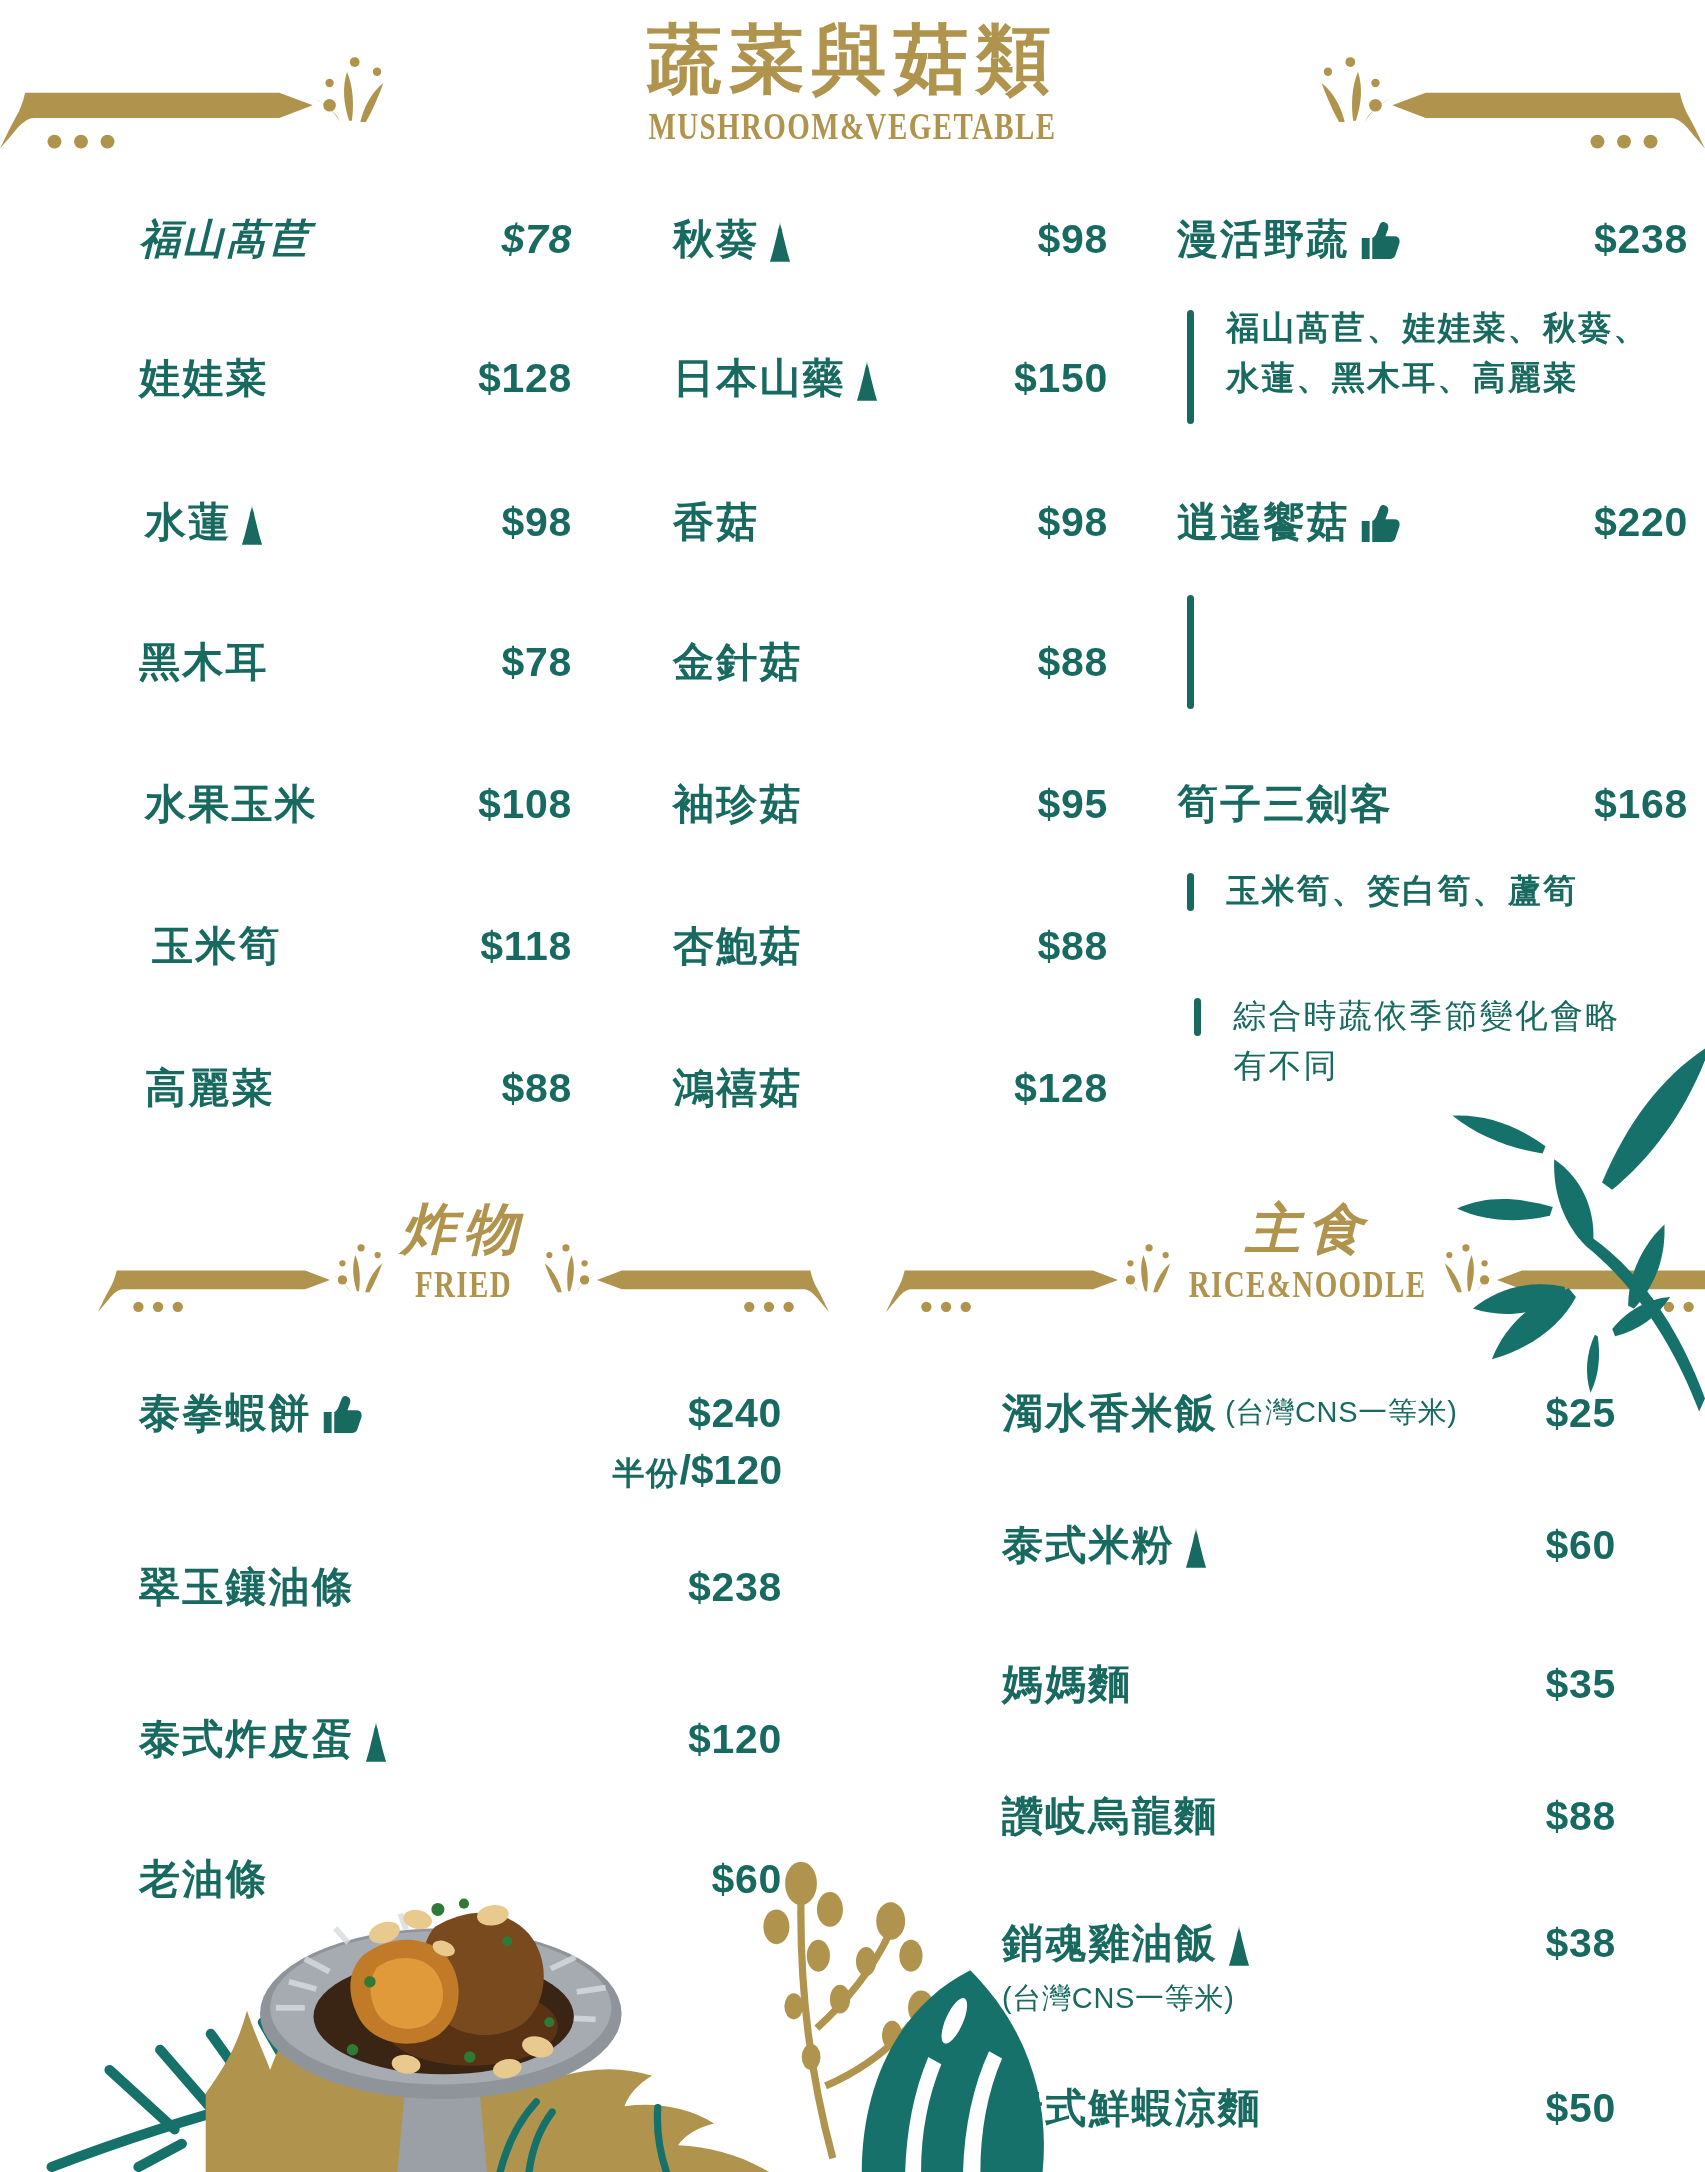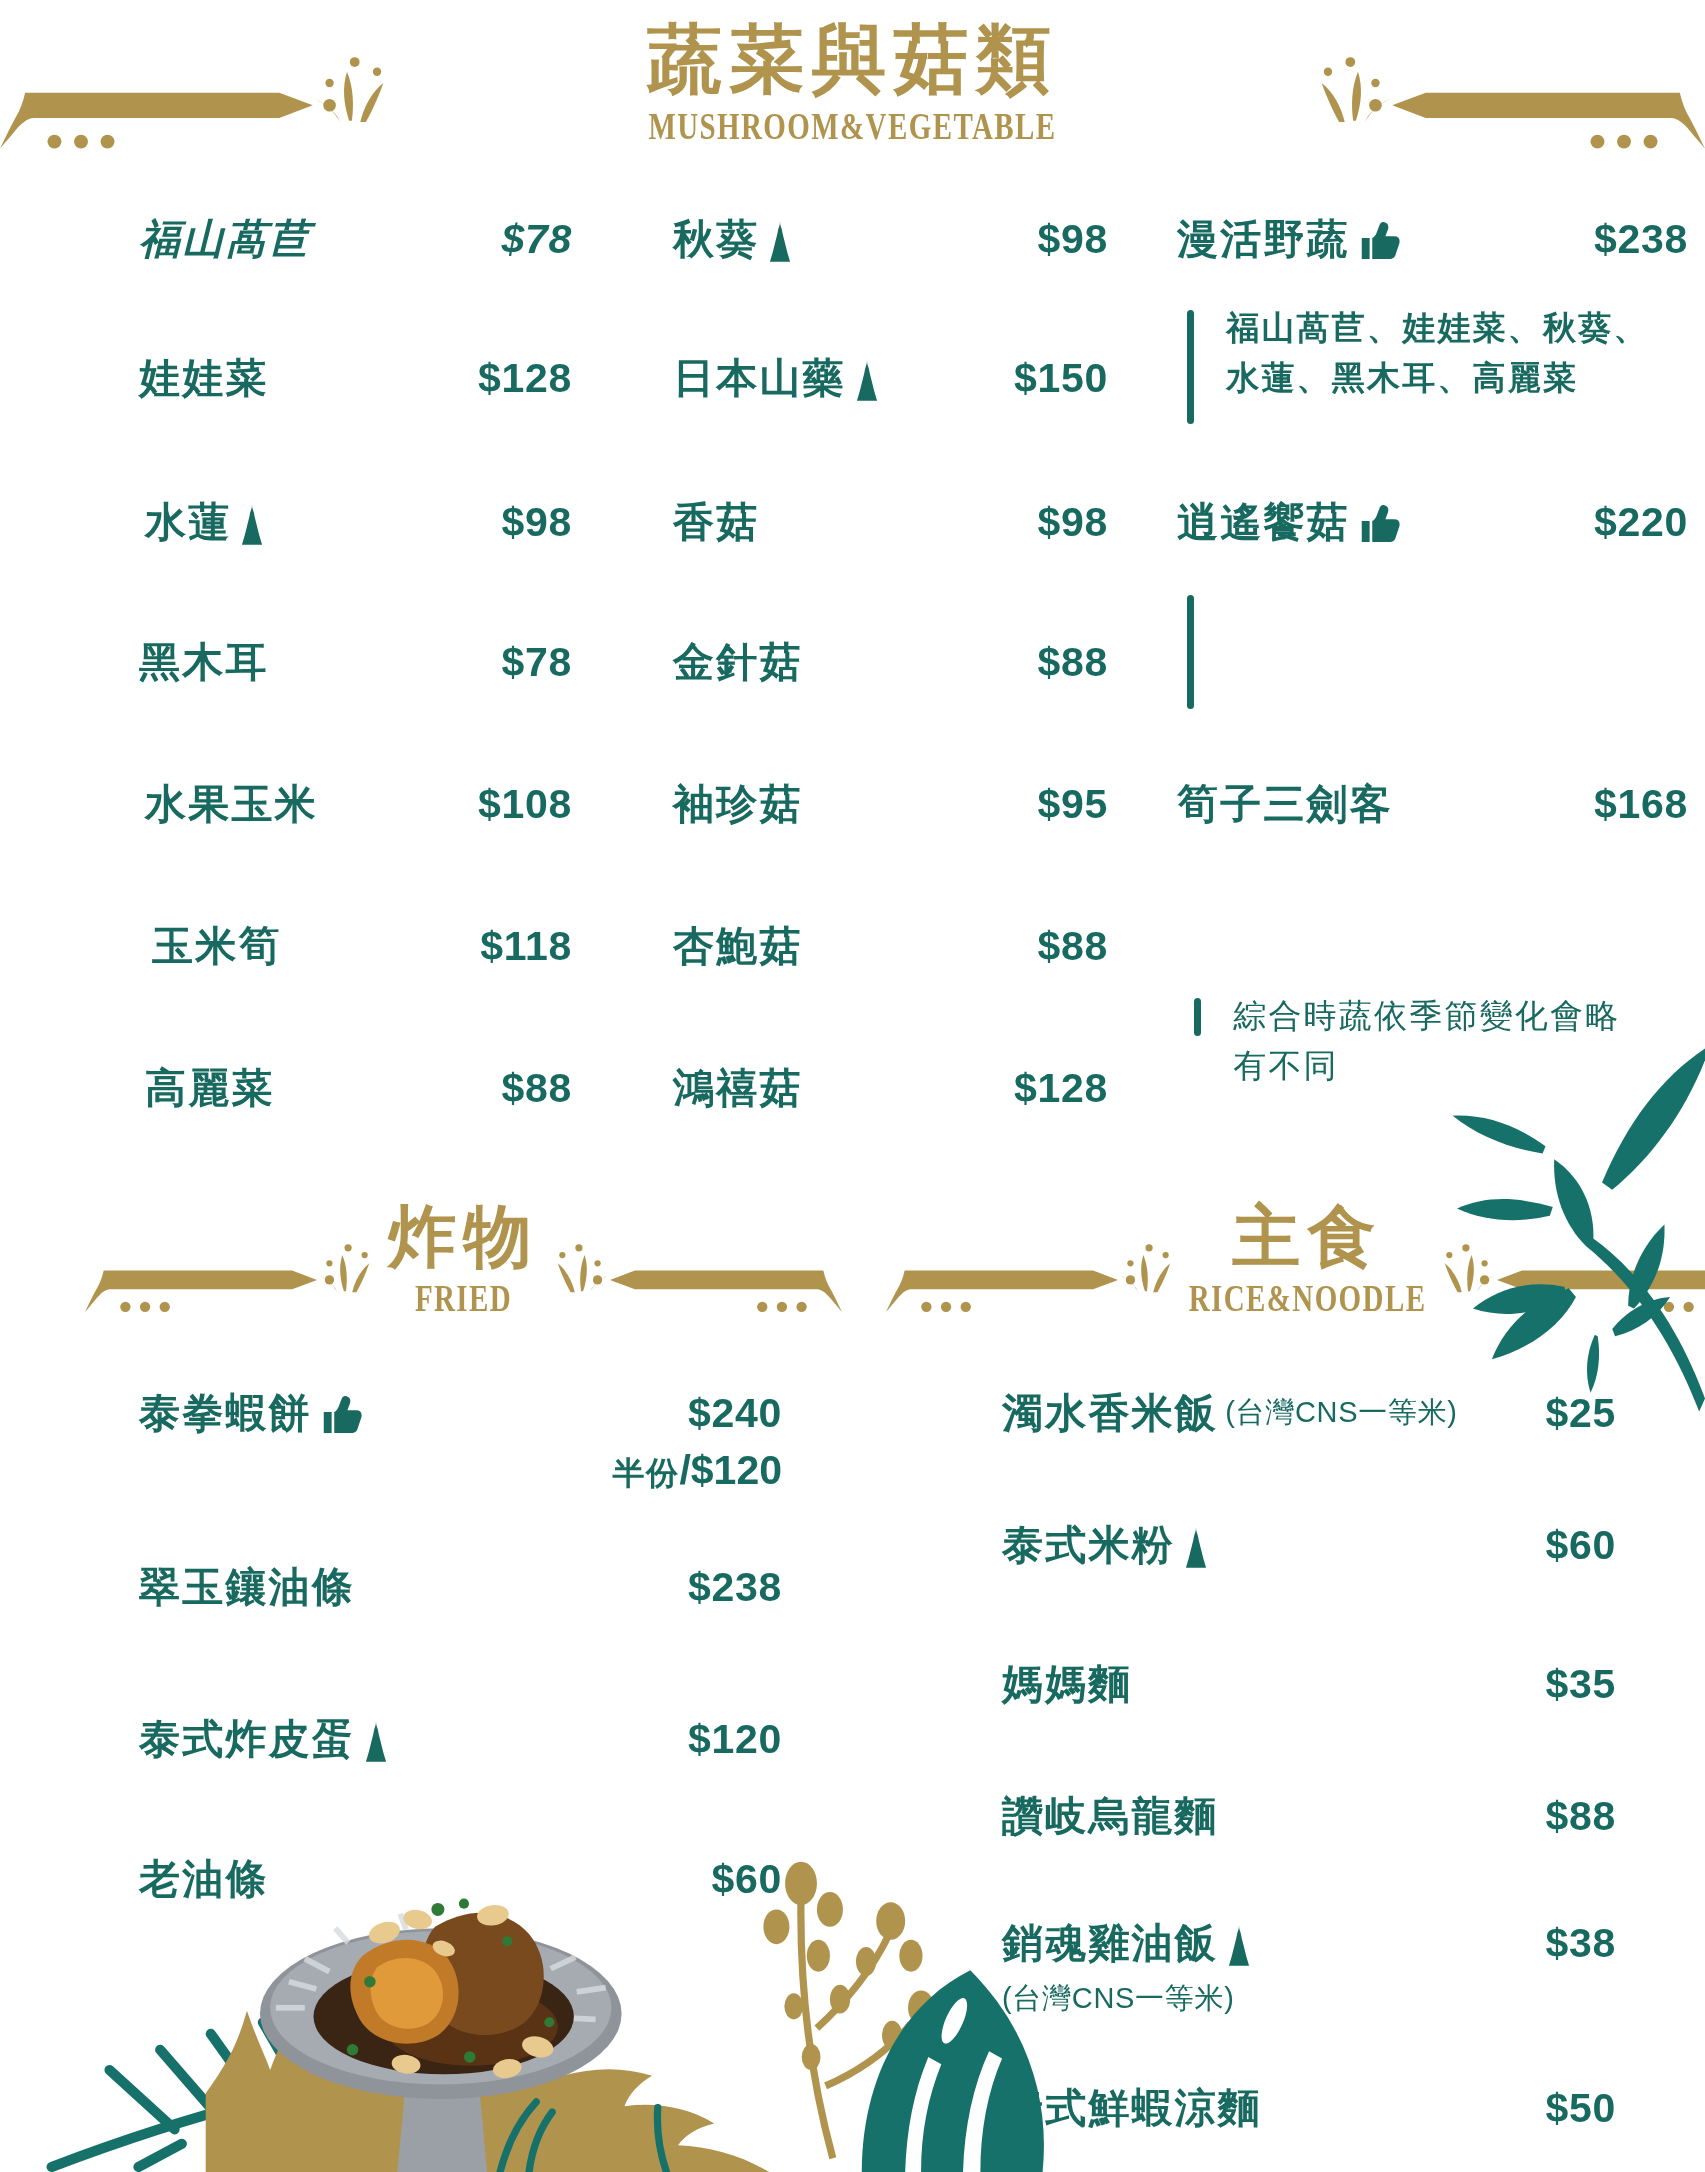--- a/index.html
+++ b/index.html
@@ -11,21 +11,21 @@
   }
   
   .sec-header{position:absolute; display:flex; align-items:flex-start; justify-content:center;}
   .sec-titlecol{display:flex; flex-direction:column; align-items:center; padding:0 13px;}
   .sec-title{color:#b0944e; font-weight:bold; letter-spacing:7.2px; line-height:1.05; white-space:nowrap;}
   .sec-sub{color:#b0944e; font-family:"Liberation Serif", serif; font-weight:bold;
            letter-spacing:1.4px; transform:scaleY(1.32); transform-origin:top center; white-space:nowrap;}
   .veg-header{top:20px; left:0; width:1705px;justify-content:space-between;}
   .veg-header .sec-title{font-size:75px;}
   .veg-header .sec-sub{font-size:29px; margin-top:5.8px;}
-  .sm-header .sec-title{font-size:68px;}
+  .sm-header .sec-title{font-size:55px;font-style:italic;}
   .sm-header .sec-sub{font-size:29px; margin-top:4.3px;}
   .fried-header{top:1201px; left:58px;  width:811px;}
   .rice-header {top:1201px; left:902px; width:811px;}
   .rule{flex:0 0 auto;}
   .rule.flip{transform:scaleX(-1);}
   .veg-header .rule{width:391px; height:119px; margin-top:30px;}
   .sm-header  .rule{width:290px; height:88px; margin-top:38px;}
   
   .row{position:absolute; display:flex; align-items:flex-end; white-space:nowrap;}
   .nm{font-size:41px; font-weight:bold; letter-spacing:2.2px; line-height:1.1;}
@@ -191,20 +191,26 @@
     <span class="price">$220</span>
   </div>
   <div class="desc" style="top:588px;left:1187px;">
     <span class="dbar tall"></span>
   </div>
 
   <div class="row" style="top:782px;left:1177px;width:511px;">
     <span class="nm">筍子三劍客</span>
     <span class="price">$168</span>
   </div>
+  <div class="desc" style="top:866px;left:1187px;">
+    <span class="dbar short"></span>
+    <div class="dlines">
+      <div>玉米筍、筊白筍、蘆筍</div>
+    </div>
+  </div>
 
   <div class="desc note" style="top:991px;left:1194px;">
     <span class="dbar short"></span>
     <div class="dlines">
       <div>綜合時蔬依季節變化會略</div>
       <div>有不同</div>
     </div>
   </div>
 
   <div class="sec-header sm-header fried-header">

